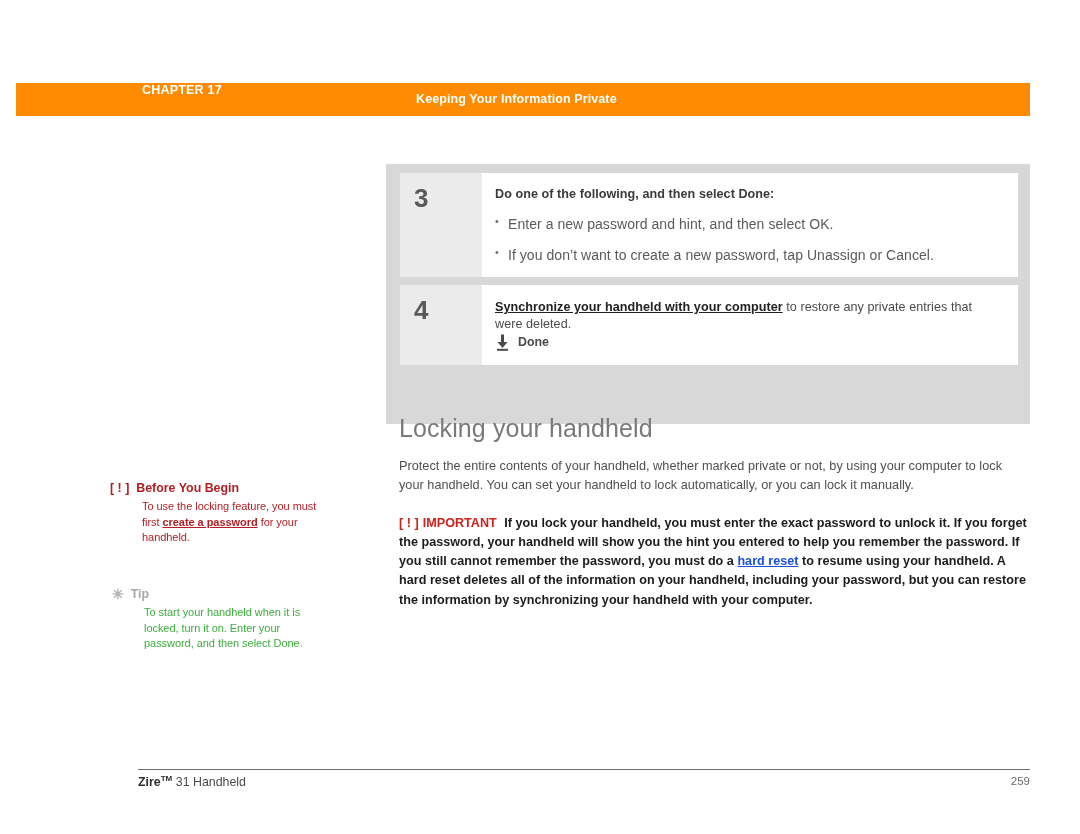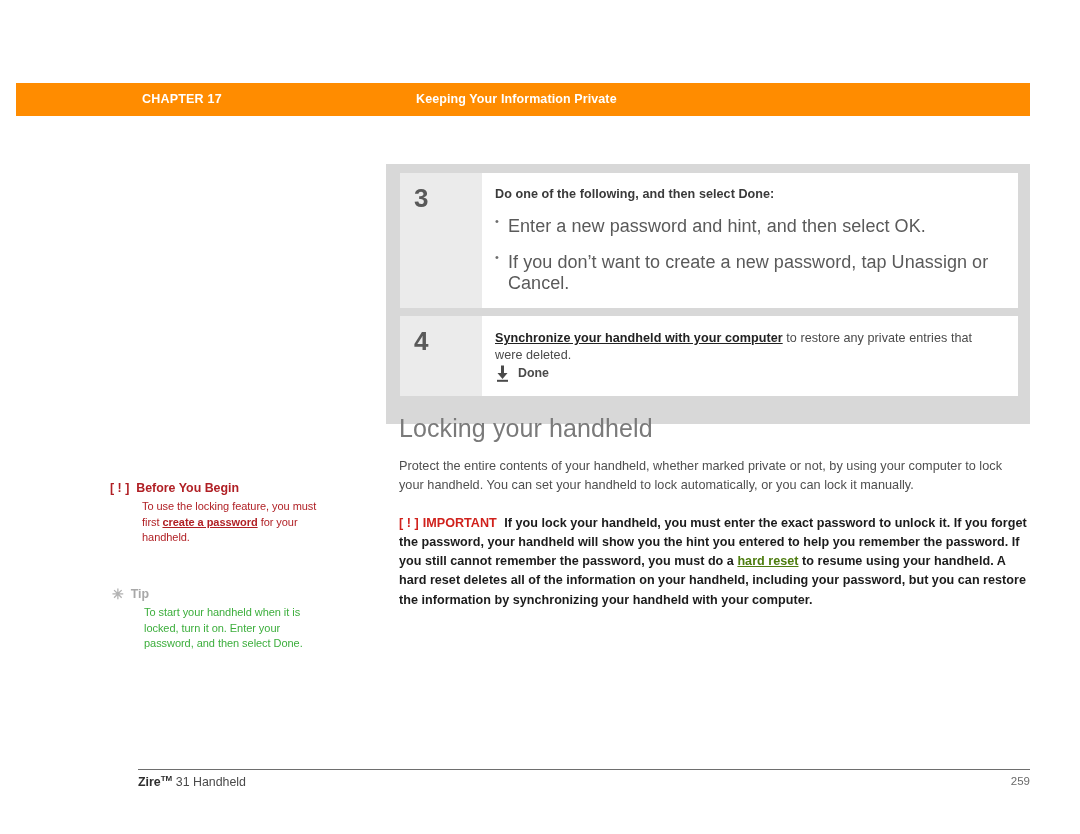--- a/index.html
+++ b/index.html
@@ -21,21 +21,21 @@
     position: absolute;
     left: 16px;
     top: 83px;
     width: 1014px;
     height: 33px;
     background: #ff8c00;
   }
   .header-chapter {
     position: absolute;
     left: 126px;
-    top: 9px;
+    top: 0;
     font-size: 12.5px;
     font-weight: bold;
     color: #ffffff;
     letter-spacing: 0.2px;
   }
   .header-title {
     position: absolute;
     left: 383px;
     top: 9px;
     font-size: 12.5px;
@@ -85,21 +85,21 @@
     color: #3a3a3a;
     margin: 0 0 6px 0;
     letter-spacing: 0.05px;
   }
   .step-bullets {
     list-style: none;
     margin: 0;
     padding: 0;
   }
   .step-bullets li {
-    font-size: 18px;
+    font-size: 14px;
     color: #5a5a5a;
     padding-left: 13px;
     position: relative;
     margin-top: 15px;
     letter-spacing: 0.05px;
   }
   .step-bullets li::before {
     content: "\2022";
     position: absolute;
     left: 0;
@@ -162,21 +162,21 @@
     color: #1c1c1c;
     font-weight: bold;
     letter-spacing: 0.02px;
   }
   .important-tag {
     color: #d0211c;
     font-weight: bold;
     margin-right: 4px;
   }
   .inline-link {
-    color: #4d7c0f;
+    color: #1d4ed8;
     text-decoration: underline;
     font-weight: bold;
   }
 
   
   .note-begin {
     position: absolute;
     left: 110px;
     top: 480px;
     width: 215px;

